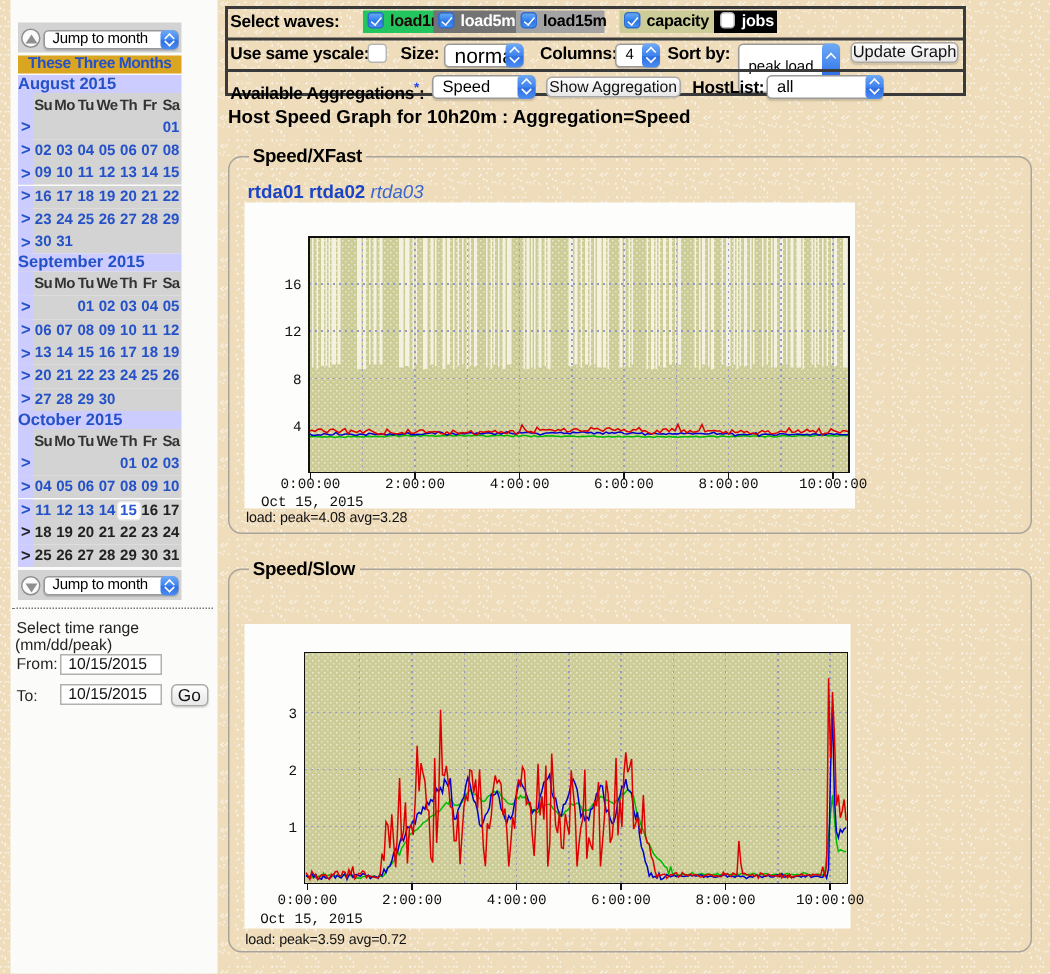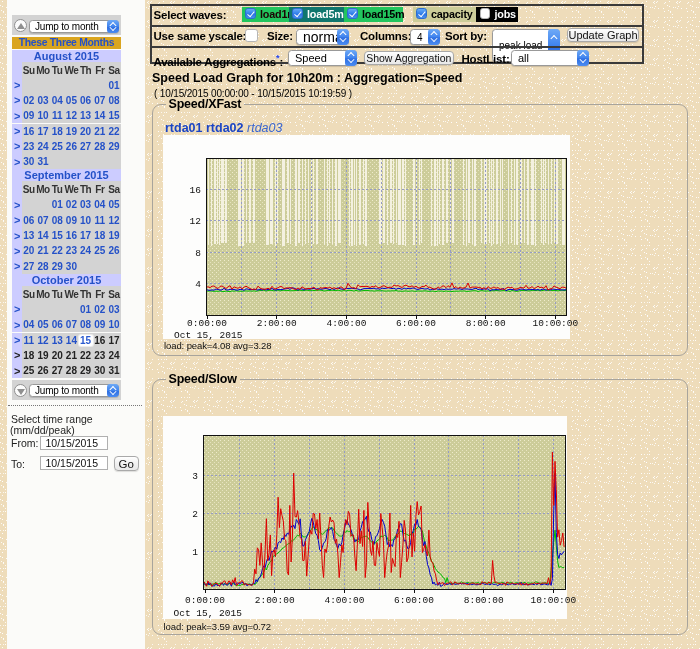--- a/index.html
+++ b/index.html
@@ -5,21 +5,21 @@
 body{font-family:"Liberation Sans",sans-serif;background-color:#eedcba;}
 #page{position:absolute;left:0;top:0;width:700px;height:649px;}
 .ab{position:absolute;}
 #sidebar{left:7px;top:0;width:138px;height:649px;background:#fbfbf9;}
 
 .crow{position:absolute;left:12px;width:109px;}
 .wk,.dayhdr,.ctl{background-image:radial-gradient(circle, rgba(255,255,255,.8) .5px, rgba(255,255,255,0) .9px);background-size:4.2px 4.2px;}
 .mon,.lav{background-image:radial-gradient(circle, rgba(255,255,255,.75) .5px, rgba(255,255,255,0) .9px);background-size:4.6px 4.6px;}
 .ctl{background:#d3d3d3;height:20px;}
 .ttm{background:#daa520;color:#2451c8;font-weight:bold;font-size:10.4px;letter-spacing:-0.3px;text-align:center;}
-.mon{background:#ccccff;color:#2451c8;font-weight:bold;font-size:11px;text-align:center;}
+.mon{background:#ccccff;color:#2451c8;font-weight:bold;font-size:11px;text-align:left;}
 .dayhdr{background:#d3d3d3;}
 .wk{background:#d3d3d3;}
 .lav{position:absolute;left:0;top:0;width:9.5px;height:100%;background:#ccccff;}
 .gt{position:absolute;left:14px;color:#2451c8;font-weight:bold;font-size:11px;}
 .gt.fut{color:#222;}
 .dd{position:absolute;font-weight:bold;font-size:10px;color:#2451c8;text-align:center;width:14.2px;}
 .dd.fut{color:#222;}
 .dd.today{background:#fff;color:#2a5ad0;border-radius:2px;box-shadow:0 0 0 1px #ececec;}
 .dh{position:absolute;text-align:center;width:14.2px;color:#333;font-weight:bold;font-size:10px;letter-spacing:-0.4px;}
 
@@ -322,25 +322,25 @@
 <div class="inp" style="left:39.5px;top:456px;width:68px">10/15/2015</div>
 <div class="btn" style="left:114px;top:455.5px;width:24.5px;height:15px;font-size:11.5px;line-height:14px">Go</div>
 
 <div class="ab" id="ftable">
  <div class="frow" style="height:18.5px">
         <div class="blab" style="left:2px;top:2.5px">Select waves:</div>
         <div class="wavebox" style="left:90px;width:55.5px;background:#22c55e;color:#1c0404">
           <span class="cb"></span>
           <span class="wl">load1m</span>
         </div>
-        <div class="wavebox" style="left:137px;width:59.5px;background:#0f766e;color:#ffffff">
+        <div class="wavebox" style="left:137px;width:59.5px;background:#737373;color:#ffffff">
           <span class="cb"></span>
           <span class="wl">load5m</span>
         </div>
-        <div class="wavebox" style="left:192px;width:59px;background:#22c55e;color:#000000">
+        <div class="wavebox" style="left:192px;width:59px;background:#a3a3a3;color:#000000">
           <span class="cb"></span>
           <span class="wl">load15m</span>
         </div>
         <div class="wavebox" style="left:261px;width:63px;background:#cccc99;color:#000000">
           <span class="cb"></span>
           <span class="wl">capacity</span>
         </div>
         <div class="wavebox" style="left:324.5px;width:41.5px;background:#000000;color:#ffffff">
           <span class="cb off"></span>
           <span class="wl">jobs</span>
@@ -374,22 +374,21 @@
         </div>
         <div class="btn" style="left:212.5px;top:3px;width:89.5px;height:14.5px;font-size:10.5px;line-height:13.5px">Show Aggregation</div>
         <div class="blab" style="left:310px;top:5px">HostList:</div>
         <div class="sel" style="left:359.5px;top:2px;width:77.5px;height:16px">
           <span class="tx" style="font-size:11px">all</span>
           <span class="st"></span>
         </div>
       </div>
 </div>
 
- <div class="ab" style="left:152px;top:71px;font-weight:bold;font-size:12.5px;color:#000">Speed Load Graph for 10h20m : Aggregation=Speed</div>
- <div class="ab" style="left:154px;top:87.5px;font-size:10px;letter-spacing:-0.15px;color:#000">( 10/15/2015 00:00:00 - 10/15/2015 10:19:59 )</div>
+ <div class="ab" style="left:152px;top:71px;font-weight:bold;font-size:12.5px;color:#000">Host Speed Graph for 10h20m : Aggregation=Speed</div>
 
  <div class="fset" style="left:151.5px;top:103.5px;width:536.5px;height:252px">
    <span class="fleg">Speed/XFast</span>
  </div>
  <div class="hosts" style="left:165px;top:120.5px"><b>rtda01 rtda02</b> <i>rtda03</i></div>
  <div class="white" style="left:163px;top:134.5px;width:407px;height:204px"></div>
 
  <div class="fset" style="left:151.5px;top:379px;width:536px;height:256px">
    <span class="fleg">Speed/Slow</span>
  </div>

